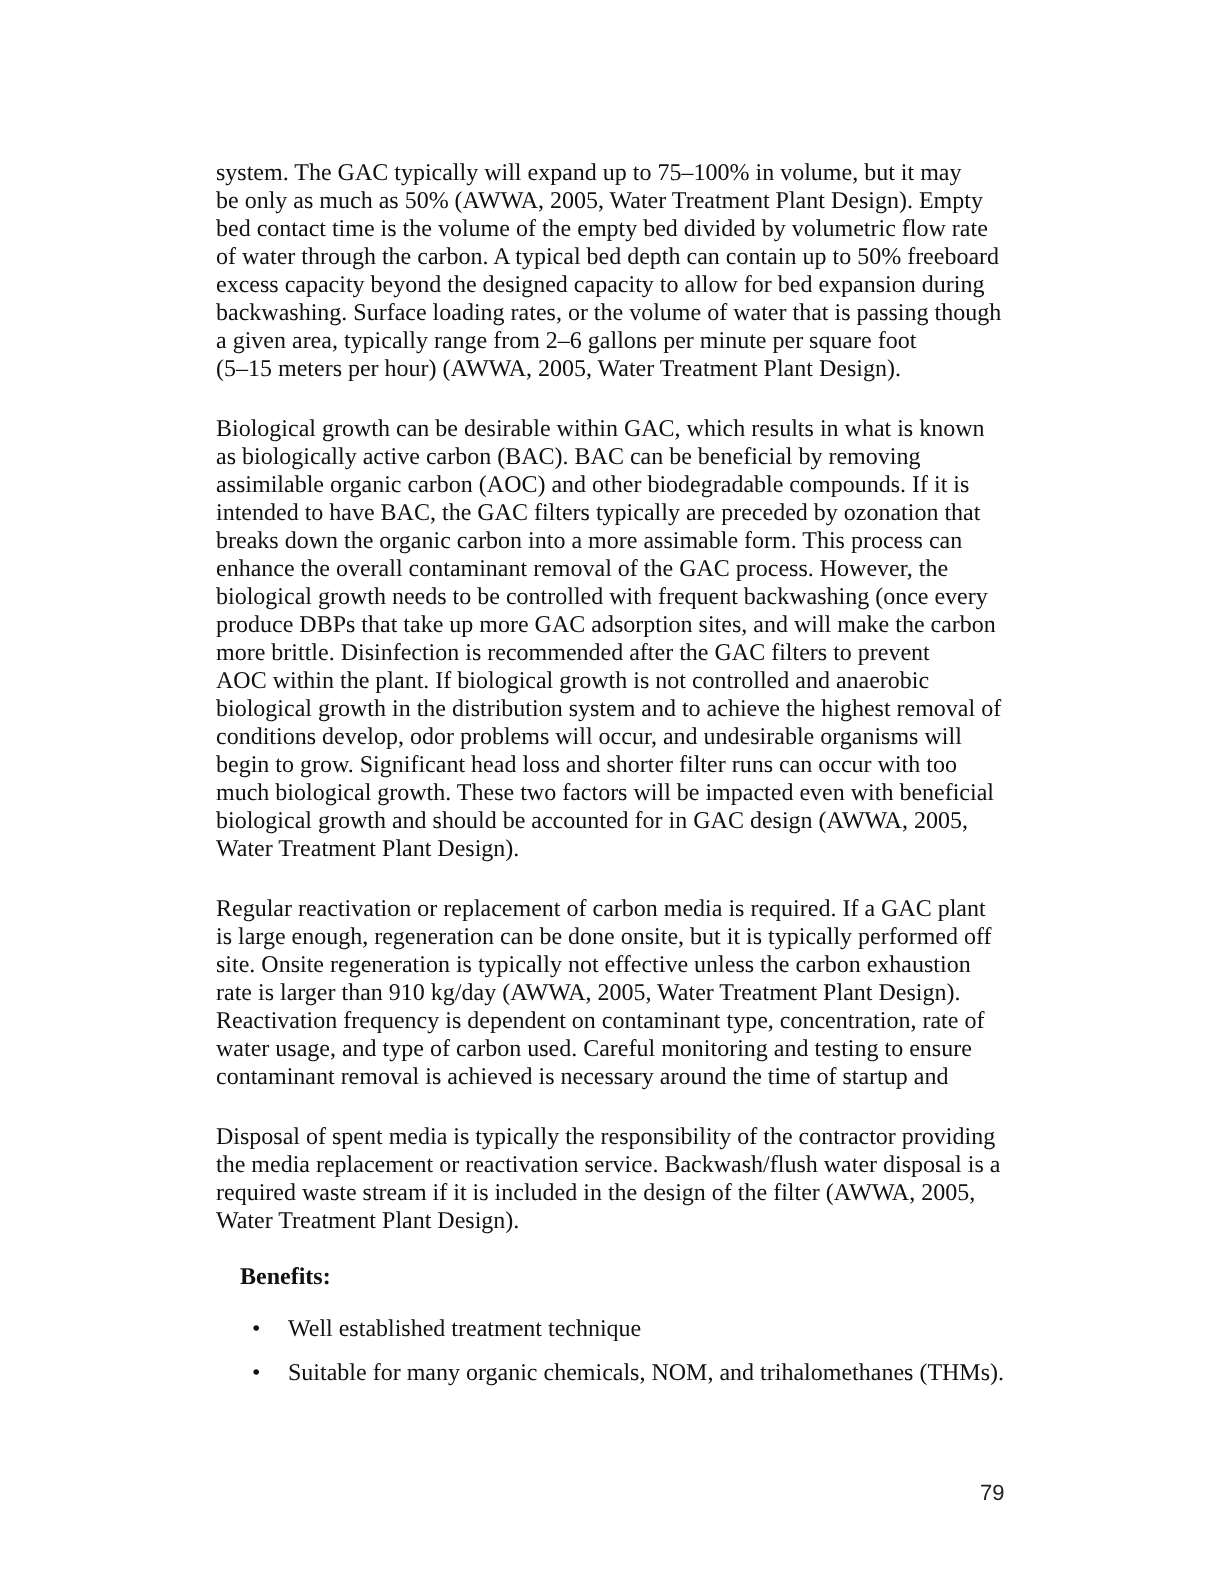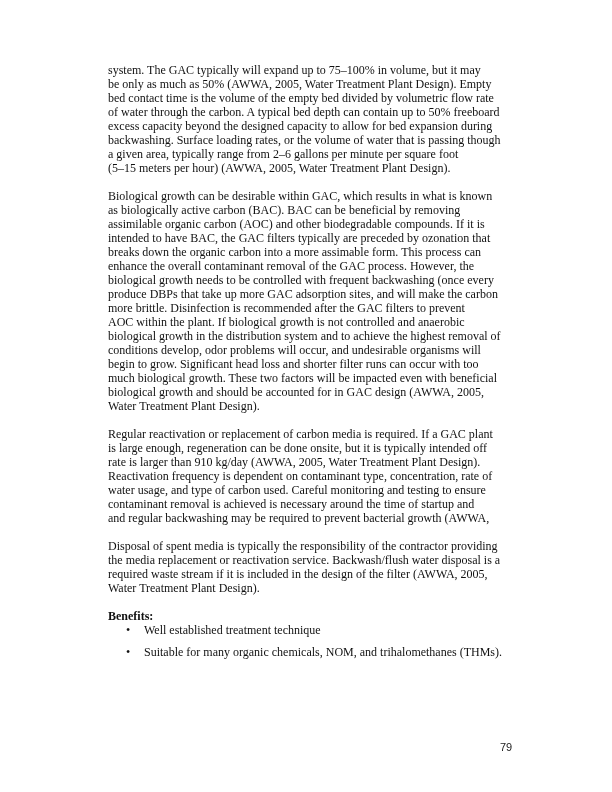--- a/index.html
+++ b/index.html
@@ -17,51 +17,51 @@
     }
     .page-body {
       position: absolute;
       left: 108px;
       top: 63px;
       width: 400px;
       font-size: 12px;
       line-height: 14px;
     }
     .para {
-      margin: 0 0 14px 0;
+      margin: 16px 0 14px 0;
       white-space: normal;
       font-family: Liberation Serif, serif;
     }
     .line {
       display: block;
       white-space: nowrap;
     }
     .section-heading {
       font-weight: bold;
-      margin: 0;
+      margin: 12px;
     }
     .bullet-list {
       list-style: none;
       margin: 0;
       padding: 0;
     }
     .bullet-item {
       position: relative;
       padding-left: 36px;
       margin-bottom: 8px;
       white-space: nowrap;
     }
     .bullet-glyph {
       position: absolute;
       left: 18px;
       top: 0;
     }
     .page-number {
       position: absolute;
-      left: 500px;
+      left: 490px;
       top: 741px;
       font-family: "Liberation Sans", "DejaVu Sans", sans-serif;
       font-size: 11px;
       color: #222222;
     }
   </style>
 </head>
 <body>
 
 <div class="page-body">
@@ -91,26 +91,26 @@
     <span class="line">biological growth in the distribution system and to achieve the highest removal of</span>
     <span class="line">conditions develop, odor problems will occur, and undesirable organisms will</span>
     <span class="line">begin to grow.  Significant head loss and shorter filter runs can occur with too</span>
     <span class="line">much biological growth.  These two factors will be impacted even with beneficial</span>
     <span class="line">biological growth and should be accounted for in GAC design (AWWA, 2005,</span>
     <span class="line">Water Treatment Plant Design).</span>
   </p>
 
   <p class="para">
     <span class="line">Regular reactivation or replacement of carbon media is required.  If a GAC plant</span>
-    <span class="line">is large enough, regeneration can be done onsite, but it is typically intended off</span>
+    <span class="line">is large enough, regeneration can be done onsite, but it is typically performed off</span>
+    <span class="line">site.  Onsite regeneration is typically not effective unless the carbon exhaustion</span>
     <span class="line">rate is larger than 910 kg/day (AWWA, 2005, Water Treatment Plant Design).</span>
     <span class="line">Reactivation frequency is dependent on contaminant type, concentration, rate of</span>
     <span class="line">water usage, and type of carbon used. Careful monitoring and testing to ensure</span>
     <span class="line">contaminant removal is achieved is necessary around the time of startup and</span>
-    <span class="line">and regular backwashing may be required to prevent bacterial growth (AWWA,</span>
   </p>
 
   <p class="para">
     <span class="line">Disposal of spent media is typically the responsibility of the contractor providing</span>
     <span class="line">the media replacement or reactivation service.  Backwash/flush water disposal is a</span>
     <span class="line">required waste stream if it is included in the design of the filter (AWWA, 2005,</span>
     <span class="line">Water Treatment Plant Design).</span>
   </p>
 
   <p class="section-heading">Benefits:</p>

